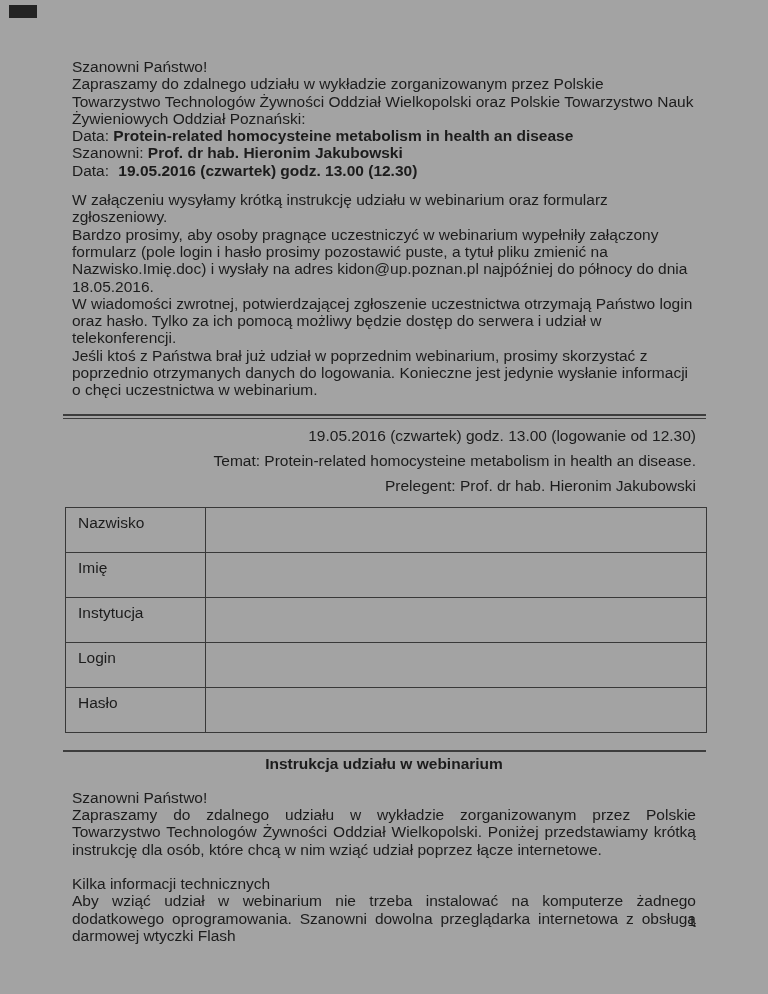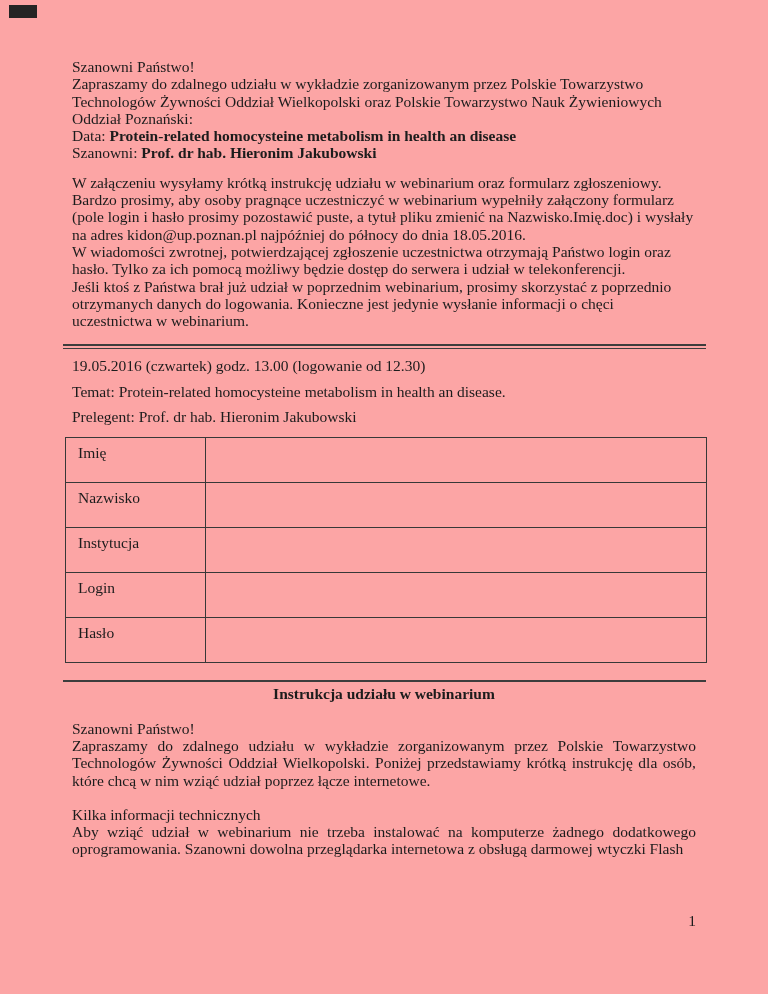--- a/index.html
+++ b/index.html
@@ -1,22 +1,22 @@
 <!DOCTYPE html>
 <html><head>
 <meta charset="utf-8">
 <style>
   html, body { margin: 0; padding: 0; background: #ffffff; }
   .page {
     position: relative;
     width: 768px;
     height: 994px;
-    background: #fca5a5;
+    background: #a3a3a3;
     color: #1c1c1c;
-    font-family: Liberation Serif, serif;
+    font-family: Liberation Sans, sans-serif;
     overflow: hidden;
   }
   .scan-artifact {
     position: absolute;
     left: 9px;
     top: 5px;
     width: 28px;
     height: 13px;
     background: #242424;
   }
@@ -40,21 +40,21 @@
   .rule-single {
     height: 0;
     border-top: 2px solid #3d3d3d;
     margin: 17px 0 0 -9px;
     width: 643px;
   }
   .form-title {
     margin: 16px 0 0 0;
     font-weight: bold;
   }
-  .form-meta { margin: 8px 0 0 0; }
+  .form-meta { margin: 8px 0 0 0; text-align: right; }
   table.reg-table {
     border-collapse: collapse;
     table-layout: fixed;
     width: 642px;
     margin: 12px 0 0 -7px;
   }
   table.reg-table td {
     border: 1.2px solid #383838;
     height: 38px;
     vertical-align: top;
@@ -86,44 +86,45 @@
 
   <div class="scan-artifact"></div>
 
   <div class="content">
 
     <p class="para">
       <span class="line">Szanowni Państwo!</span>
       <span class="line">Zapraszamy do zdalnego udziału w wykładzie zorganizowanym przez Polskie Towarzystwo Technologów Żywności Oddział Wielkopolski oraz Polskie Towarzystwo Nauk Żywieniowych Oddział Poznański:</span>
       <span class="line"><span>Data: </span><b class="inlineval">Protein-related homocysteine metabolism in health an disease</b></span>
       <span class="line"><span>Szanowni: </span><b class="inlineval">Prof. dr hab. Hieronim Jakubowski</b></span>
+      <span class="line"><span>Data: </span><b class="inlineval date-val">19.05.2016 (czwartek) godz. 13.00 (12.30)</b></span>
     </p>
 
     <p class="para attach-para">
       <span class="line">W załączeniu wysyłamy krótką instrukcję udziału w webinarium oraz formularz zgłoszeniowy.</span>
       <span class="line">Bardzo prosimy, aby osoby pragnące uczestniczyć w webinarium wypełniły załączony formularz (pole login i hasło prosimy pozostawić puste, a tytuł pliku zmienić na Nazwisko.Imię.doc) i wysłały na adres kidon@up.poznan.pl najpóźniej do północy do dnia 18.05.2016.</span>
       <span class="line">W wiadomości zwrotnej, potwierdzającej zgłoszenie uczestnictwa otrzymają Państwo login oraz hasło. Tylko za ich pomocą możliwy będzie dostęp do serwera i udział w telekonferencji.</span>
       <span class="line">Jeśli ktoś z Państwa brał już udział w poprzednim webinarium, prosimy skorzystać z poprzednio otrzymanych danych do logowania. Konieczne jest jedynie wysłanie informacji o chęci uczestnictwa w webinarium.</span>
     </p>
 
     <div class="rule-double"></div>
 
     <div>
       <p class="para form-meta">19.05.2016 (czwartek) godz. 13.00 (logowanie od 12.30)</p>
       <p class="para form-meta">Temat: Protein-related homocysteine metabolism in health an disease.</p>
       <p class="para form-meta">Prelegent: Prof. dr hab. Hieronim Jakubowski</p>
 
       <table class="reg-table">
         <tbody>
             <tr>
-          <td class="label-cell">Imię</td>
+          <td class="label-cell">Nazwisko</td>
           <td class="value-cell"></td>
         </tr>
         <tr>
-          <td class="label-cell">Nazwisko</td>
+          <td class="label-cell">Imię</td>
           <td class="value-cell"></td>
         </tr>
         <tr>
           <td class="label-cell">Instytucja</td>
           <td class="value-cell"></td>
         </tr>
         <tr>
           <td class="label-cell">Login</td>
           <td class="value-cell"></td>
         </tr>

